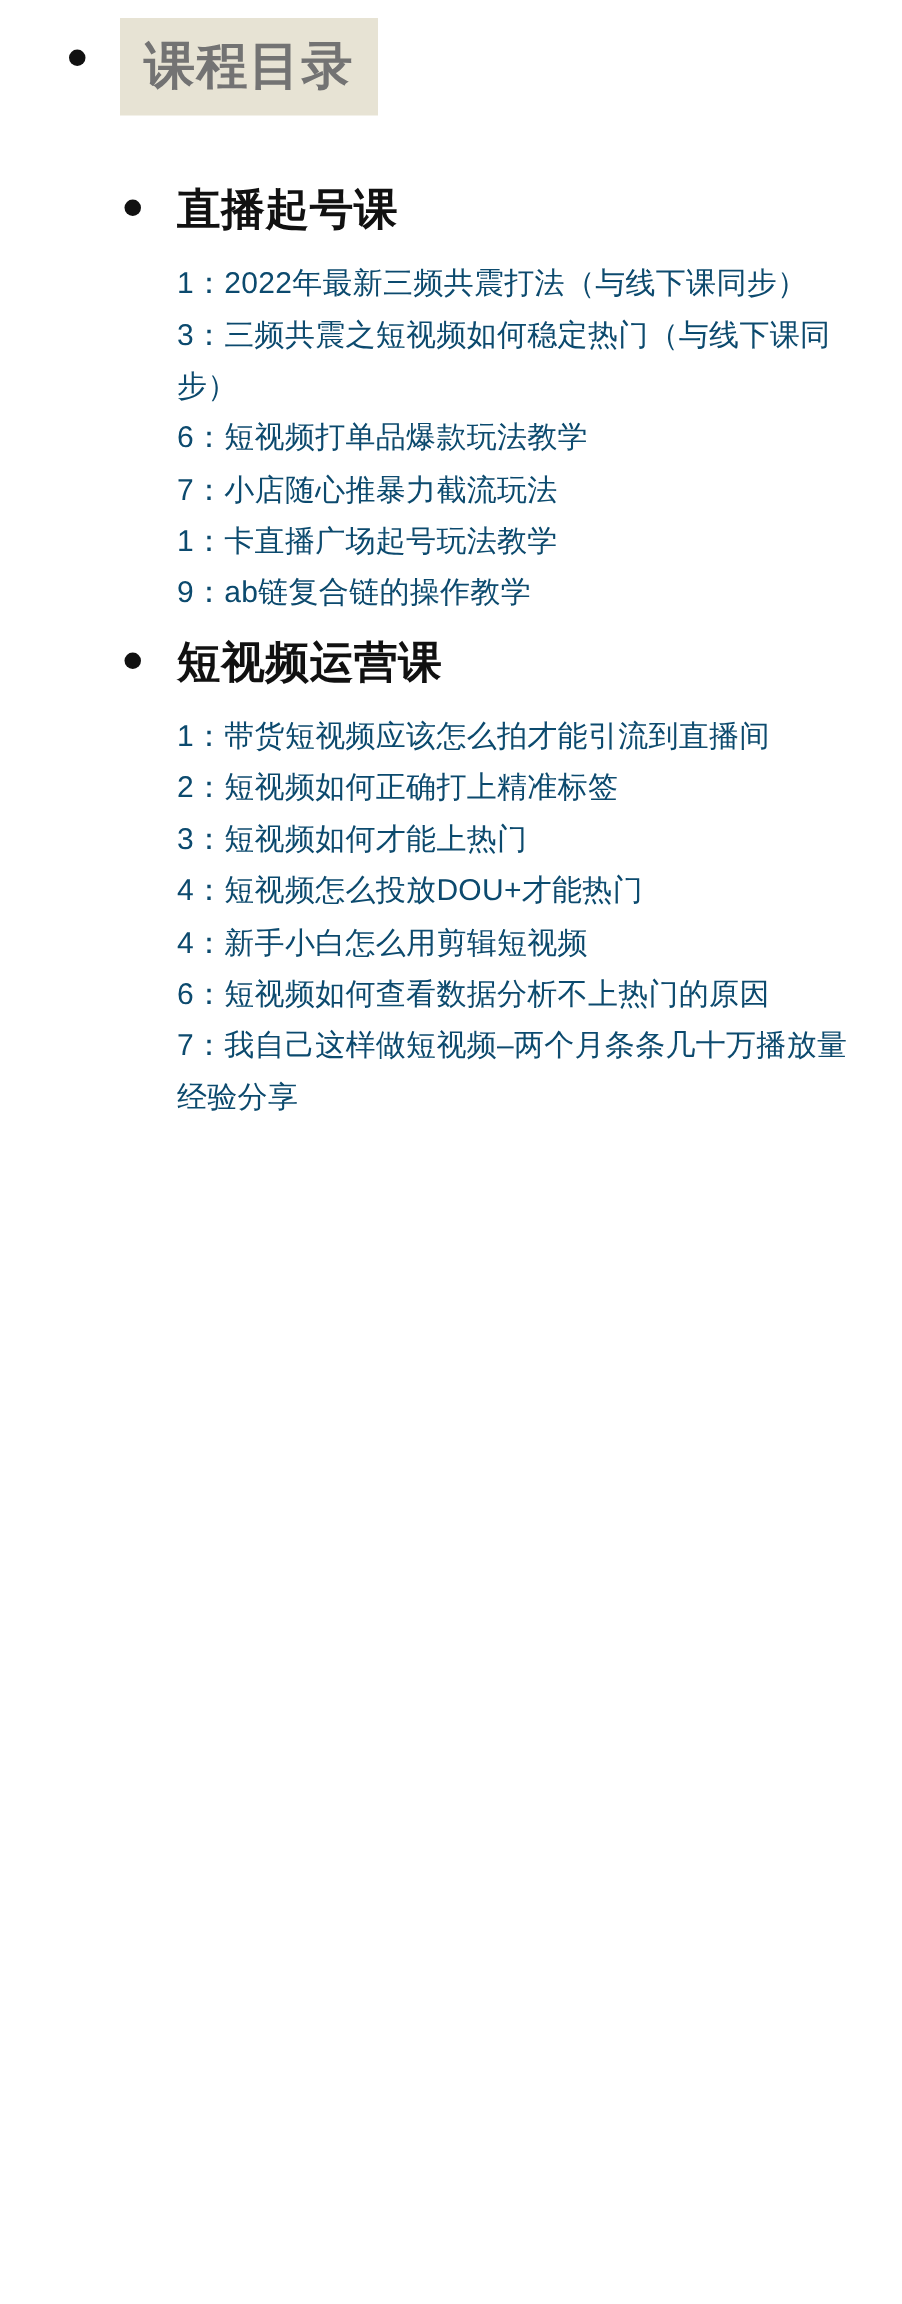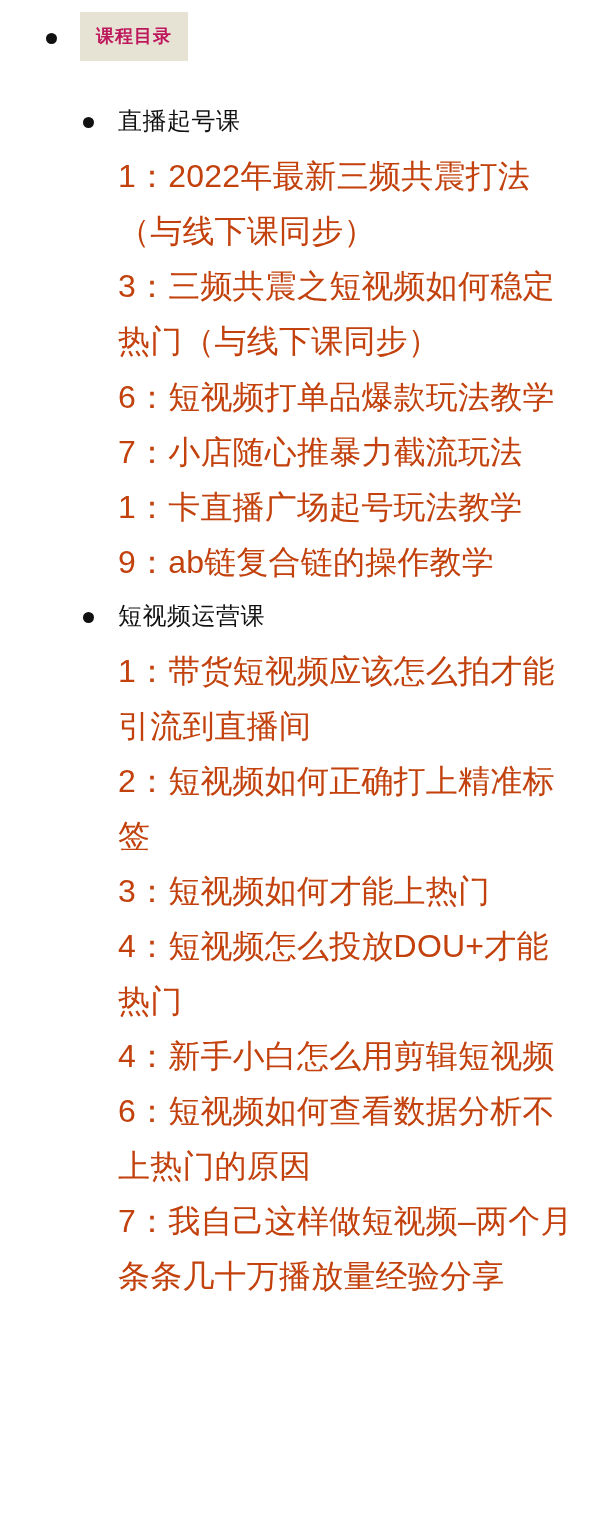--- a/index.html
+++ b/index.html
@@ -34,66 +34,66 @@
     width: 11px;
     height: 11px;
     border-radius: 50%;
     background: #111111;
     margin-top: 21px;
     margin-right: 23px;
     flex: 0 0 auto;
   }
   .title-badge {
     background: #e7e3d4;
-    color: #be185d;
-    font-size: 18px;
+    color: #737373;
+    font-size: 34px;
     font-weight: bold;
     line-height: 1;
     padding: 15px 16px 16px 16px;
     letter-spacing: 1px;
     white-space: nowrap;
     text-align: right;
   }
 
   
   .sections {
     margin-top: 44px;
     padding-left: 118px;
     padding-right: 18px;
   }
   .section {
     margin-bottom: 10px;
   }
   .section-head {
     position: relative;
-    font-size: 24px;
-    font-weight: normal;
+    font-size: 29px;
+    font-weight: bold;
     color: #111111;
     line-height: 1.35;
     margin-bottom: 12px;
     letter-spacing: 0.5px;
   }
   .section-head .sec-bullet {
     position: absolute;
     left: -35px;
     top: 12px;
     width: 11px;
     height: 11px;
     border-radius: 50%;
     background: #111111;
   }
   .items {
     list-style: none;
     margin: 0;
     padding: 0;
   }
   .item {
-    font-size: 32px;
+    font-size: 20px;
     line-height: 1.72;
-    color: #c2410c;
+    color: #0c4a6e;
     letter-spacing: 0.2px;
     padding-right: 6px;
     text-indent: 0;
   }
 </style>
 </head>
 <body>
 
 <div class="page">
 

